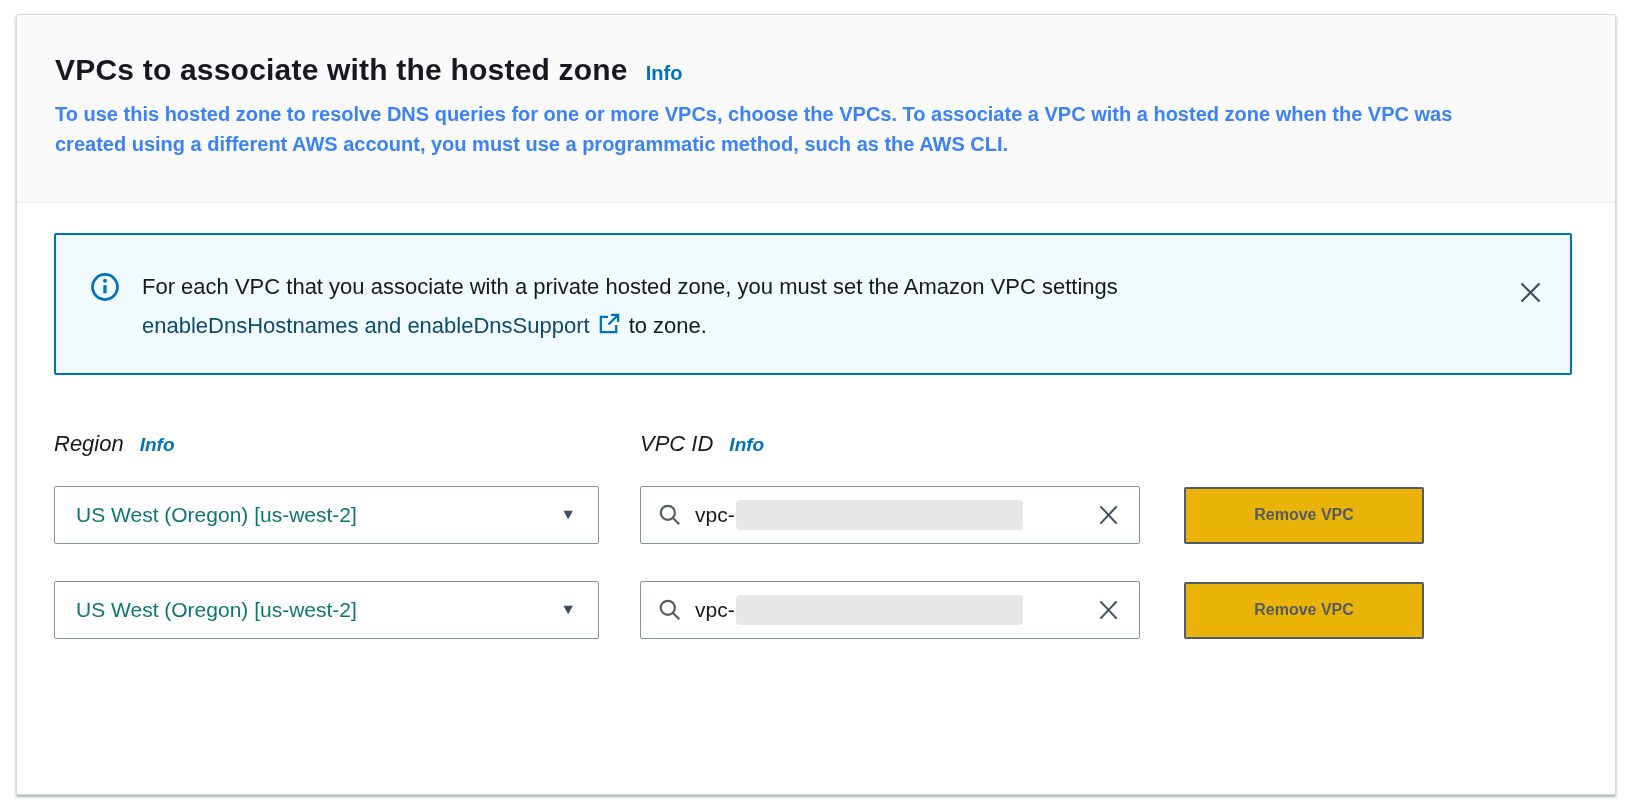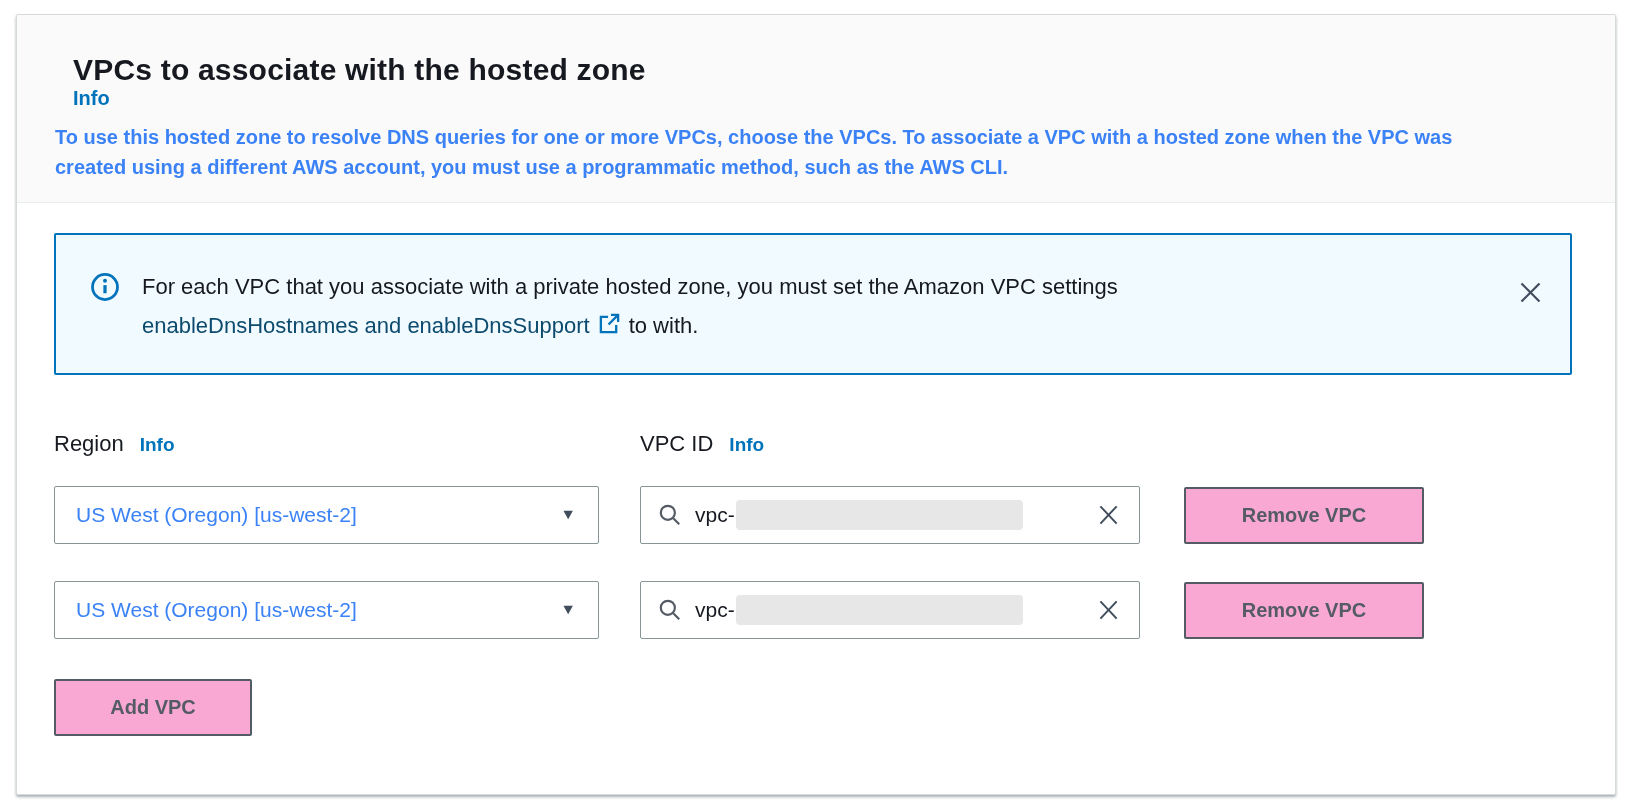--- a/index.html
+++ b/index.html
@@ -5,64 +5,64 @@
   * { margin:0; padding:0; box-sizing:border-box; }
   html,body { width:1628px; height:804px; background:#ffffff;
     font-family:"Liberation Sans", sans-serif; color:#16191f; overflow:hidden; }
 
   .card { position:absolute; left:16px; top:14px; width:1600px; height:781px;
     background:#ffffff; border:1px solid #d5dbdb; border-radius:2px;
     box-shadow:0 2px 3px rgba(0,28,36,0.35); }
 
   .card-header { background:#fafafa; border-bottom:1px solid #eaeded;
     padding:38px 40px 0 38px; height:188px; border-radius:2px 2px 0 0; }
-  .title-row { display:flex; align-items:baseline;flex-direction:column; }
+  .title-row { display:flex; align-items:baseline; }
   .panel-title { font-size:30px; font-weight:700; color:#16191f; letter-spacing:0.2px; }
   .info-link { font-size:20px; font-weight:700; color:#0073bb; margin-left:18px;
     text-decoration:none; cursor:pointer; }
   .panel-desc { margin-top:12px; font-size:20px; line-height:30px; color:#3b82f6;
     max-width:1400px; font-weight:600; }
 
   .card-body { padding:30px 40px 0 37px; }
 
   .alert { width:1518px; height:142px; border:2px solid #0073bb; background:#f1faff;
     border-radius:2px; display:flex; align-items:flex-start; padding:32px 26px 0 34px; }
   .alert-icon { flex:0 0 auto; margin-top:5px; }
   .alert-text { flex:1 1 auto; margin-left:22px; font-size:22px; line-height:39px; color:#16191f; }
   .alert-link { color:#0c4a6e; text-decoration:none; cursor:pointer; }
   .ext-icon { display:inline-block; vertical-align:-2px; margin:0 8px 0 8px; }
   .alert-close { flex:0 0 auto; background:none; border:none; cursor:pointer;
     margin-top:12px; margin-left:20px; padding:0; line-height:0; }
 
   .labels-row { display:flex; margin-top:56px; align-items:baseline; }
-  .label-cell { display:flex; align-items:baseline; }
+  .label-cell { display:flex; align-items:baseline;font-style:italic; }
   .label-cell.region { width:586px; }
   .field-label { font-size:22px; color:#16191f; }
   .label-info { font-size:19px; font-weight:700; color:#0073bb; margin-left:16px;
     text-decoration:none; cursor:pointer; }
 
   .vpc-row { display:flex; align-items:center; margin-top:29px; }
   .vpc-row + .vpc-row { margin-top:37px; }
 
   .select-box { width:545px; height:58px; background:#fff; border:1px solid #879596;
     border-radius:2px; display:flex; align-items:center; justify-content:space-between;
     padding:0 22px 0 21px; cursor:pointer; }
-  .select-value { font-size:21px; color:#3b82f6; }
+  .select-value { font-size:21px; color:#0f766e; }
   .caret { font-size:16px; color:#414d5c; line-height:1; transform:scaleY(0.9); }
 
   .search-box { width:500px; height:58px; margin-left:41px; background:#fff;
     border:1px solid #879596; border-radius:2px; display:flex; align-items:center;
     padding:0 18px 0 16px; cursor:text;justify-content:space-between; }
   .search-icon { flex:0 0 auto; line-height:0; }
   .search-value { font-size:21px; color:#16191f; margin-left:12px; white-space:nowrap; }
   .redacted { width:287px; height:30px; background:#e7e7e7; border-radius:4px; margin-left:1px; }
   .clear-btn { margin-left:auto; background:none; border:none; cursor:pointer; padding:0; line-height:0; }
 
-  .btn-secondary { height:57px; background:#f9a8d4; border:2px solid #545b64;
-    border-radius:2px; font-family:"Liberation Sans", sans-serif; font-size:20px;
+  .btn-secondary { height:57px; background:#eab308; border:2px solid #545b64;
+    border-radius:2px; font-family:"Liberation Sans", sans-serif; font-size:16px;
     font-weight:700; color:#545b64; cursor:pointer;
     display:flex; align-items:center; justify-content:center; }
   .remove-btn { width:240px; margin-left:44px; }
   .add-btn { width:198px; margin-top:40px; }
 </style>
 </head>
 <body>
 
 <div class="card">
 
@@ -84,21 +84,21 @@
           <circle cx="12" cy="7" r="1.6" fill="#0073bb"></circle>
         </svg>
       </span>
       <div class="alert-text">
         <div>For each VPC that you associate with a private hosted zone, you must set the Amazon VPC settings</div>
         <div>
           <a class="alert-link">enableDnsHostnames and enableDnsSupport</a><span class="ext-icon"><svg width="23" height="23" viewBox="0 0 24 24" fill="none" stroke="#0073bb" stroke-width="2.4">
                 <path d="M19 13.5V21H3V5h7.5"></path>
                 <path d="M13.5 3H21v7.5"></path>
                 <path d="M21 3L11 13"></path>
-              </svg></span><span>to with.</span>
+              </svg></span><span>to zone.</span>
         </div>
       </div>
       <button class="alert-close">
         <svg width="27" height="27" viewBox="0 0 24 24" fill="none" stroke="#414d5c" stroke-width="2">
           <path d="M4 4l16 16"></path>
             <path d="M20 4L4 20"></path>
         </svg>
       </button>
     </div>
 
@@ -154,16 +154,15 @@
         <button class="clear-btn">
           <svg width="26" height="26" viewBox="0 0 24 24" fill="none" stroke="#414d5c" stroke-width="1.8">
             <path d="M5 4l15 16"></path>
               <path d="M20 4L5 20"></path>
           </svg>
         </button>
       </div>
       <button class="btn-secondary remove-btn">Remove VPC</button>
     </div>
 
-    <button class="btn-secondary add-btn">Add VPC</button>
 
   </div>
 </div>
 
 </body></html>

